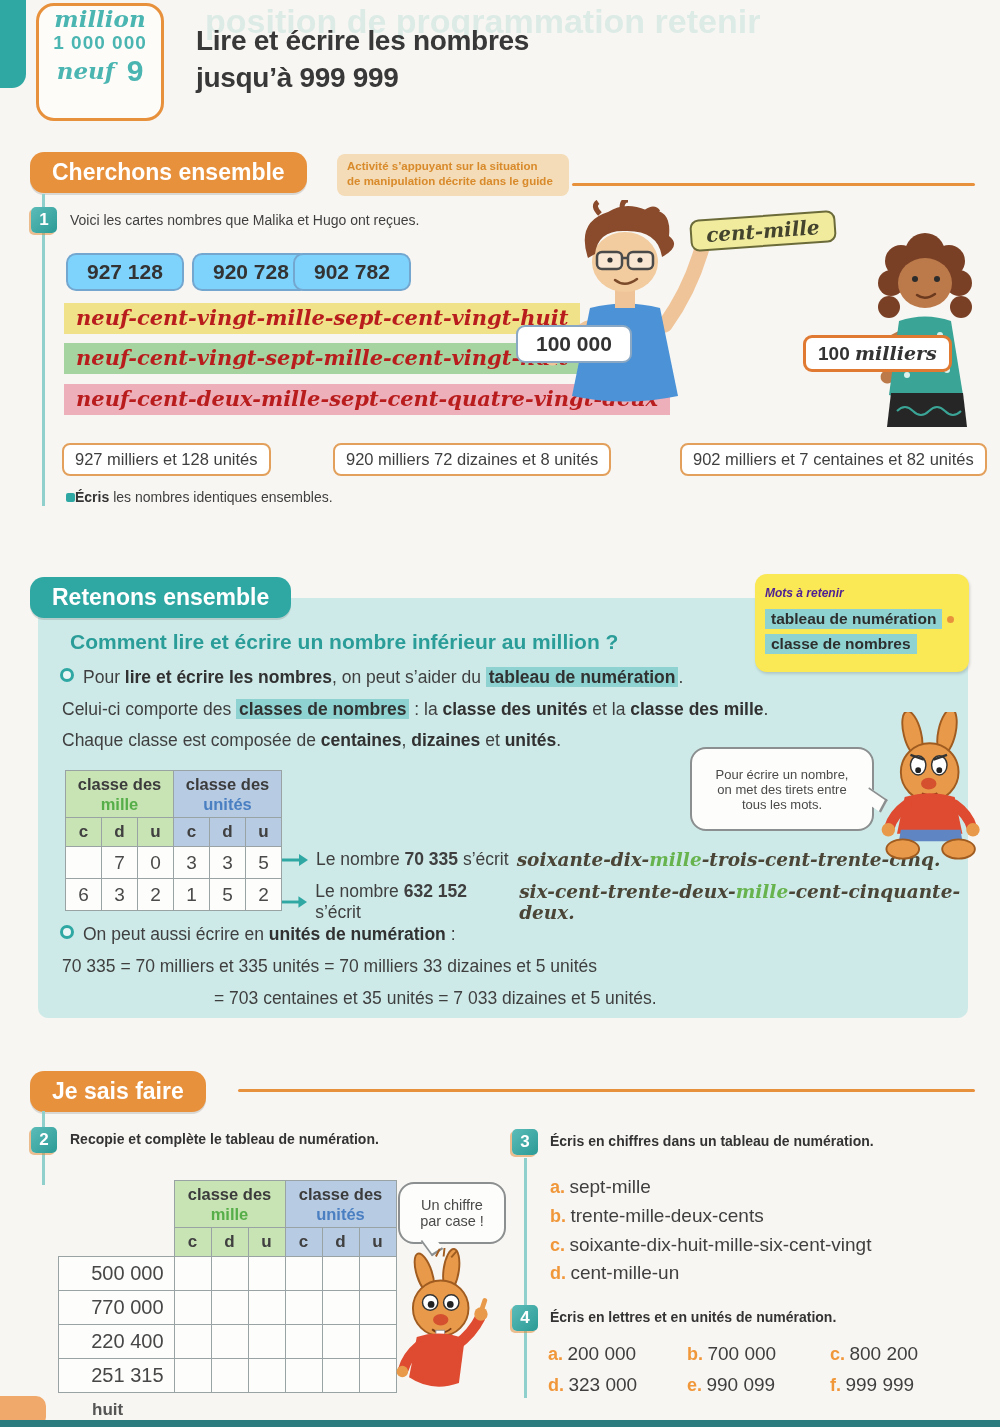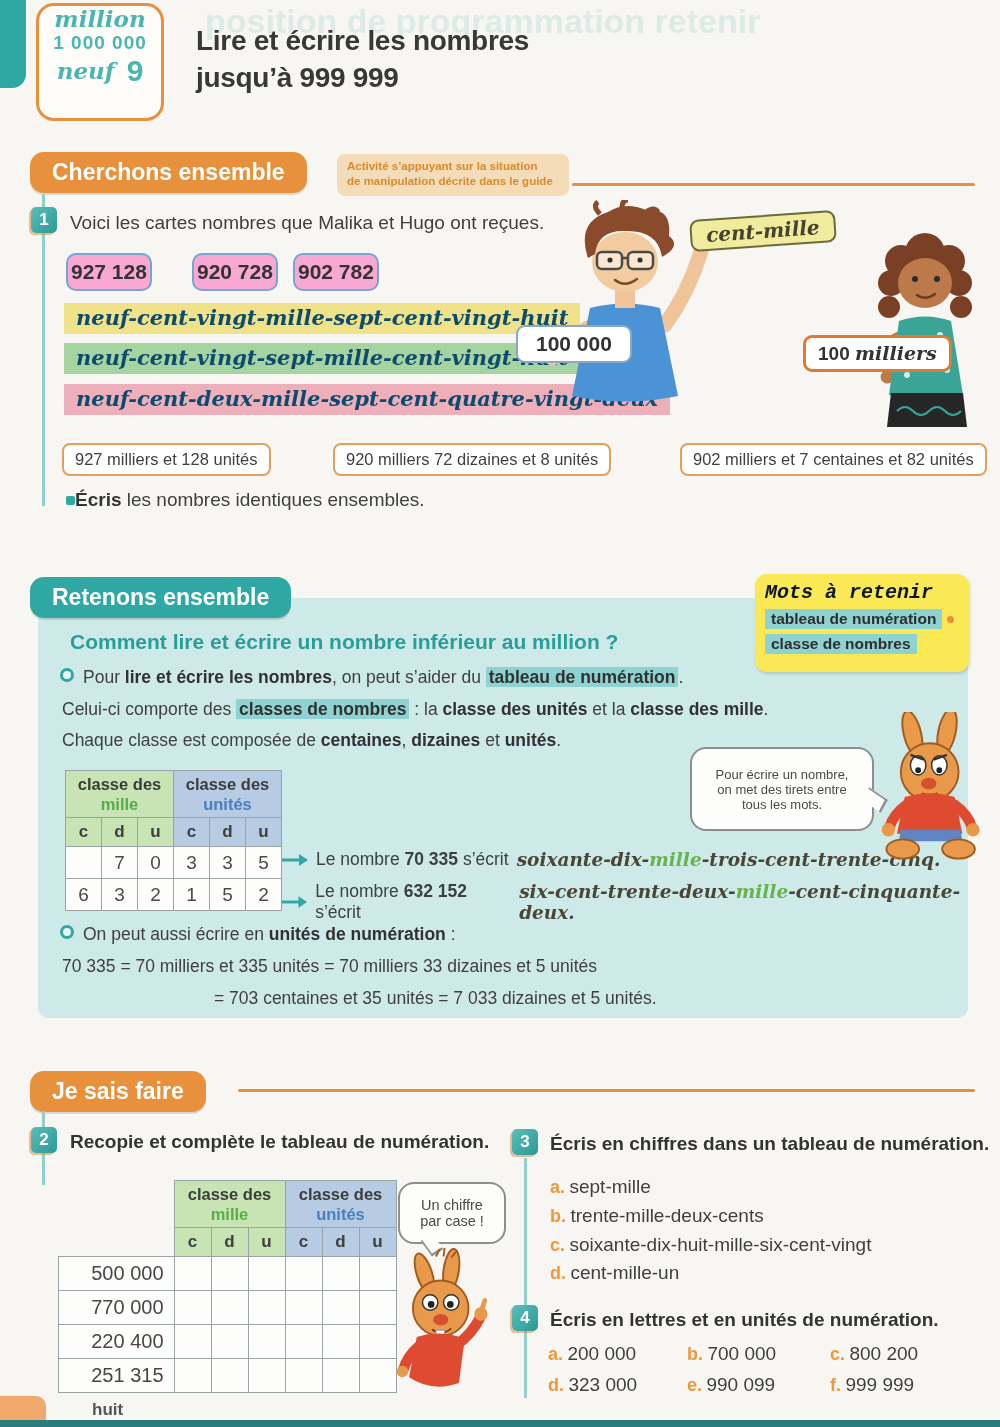--- a/index.html
+++ b/index.html
@@ -25,47 +25,47 @@
   .sec-teal{background:#2fa8a4;}
   .note-box{left:337px;top:154px;width:232px;height:42px;background:#f3dcb7;border-radius:8px;
             color:#d98a2b;font-size:11.5px;font-weight:600;line-height:15px;padding:5px 10px;box-sizing:border-box;}
   .orange-line{height:3px;background:#e8913d;border-radius:2px;}
   .teal-vline{width:3px;background:#8fd0cd;}
 
   
   .ex-marker{width:26px;height:26px;border-radius:5px;background:linear-gradient(135deg,#5cbcb8,#2b9a96);
              color:#fff;font-weight:800;font-size:17px;display:flex;align-items:center;justify-content:center;
              box-shadow:-2px 2px 0 rgba(222,140,60,.55);}
-  .statement{font-size:19px;color:#3f3f3f;white-space:nowrap;}
+  .statement{font-size:14px;color:#3f3f3f;white-space:nowrap;}
   .statement b{color:#343434;}
 
   
-  .num-card{background:#f9a8d4;border:2px solid #74a7d0;border-radius:10px;padding:5px 3px;
+  .num-card{background:#7dd3fc;border:2px solid #74a7d0;border-radius:10px;padding:5px 19px;
             font-size:21px;font-weight:800;color:#333;white-space:nowrap;}
   .hl-line{padding:2px 12px 4px;font-family:"DejaVu Serif",serif;font-style:italic;font-weight:600;
-           font-size:21px;color:#0c4a6e;white-space:nowrap;}
+           font-size:21px;color:#b91c1c;white-space:nowrap;}
   .unit-card{background:#fff;border:2px solid #e2a05c;border-radius:8px;padding:5px 11px;
              font-size:16.5px;color:#3f3f3f;white-space:nowrap;}
   .task-bullet{width:9px;height:9px;background:#2fa8a4;border-radius:2px;}
 
   
   .card-yellow{background:#f1eb9e;border:2px solid #6b6b3a;border-radius:9px;padding:2px 14px;
                font-family:"DejaVu Serif",serif;font-style:italic;font-weight:700;font-size:20px;color:#44442e;
                transform:rotate(-4deg);white-space:nowrap;}
   .card-blue{background:#fff;border:2.5px solid #8aa8c4;border-radius:9px;padding:5px 18px;
              font-size:21px;font-weight:800;color:#333;white-space:nowrap;}
   .card-orangeb{background:#fff;border:3px solid #e07a33;border-radius:9px;padding:4px 12px;
              font-size:19px;font-weight:800;color:#333;white-space:nowrap;}
   .card-orangeb .hw{font-family:"DejaVu Serif",serif;font-style:italic;font-weight:700;}
 
   
   .retenons-panel{left:38px;top:598px;width:930px;height:420px;background:#cdeae8;border-radius:10px;}
   .mots-box{left:755px;top:574px;width:214px;height:98px;background:#fae854;border-radius:12px;
             padding:8px 10px;box-sizing:border-box;box-shadow:1px 2px 3px rgba(0,0,0,.15);}
-  .mots-title{color:#0f172a;font-weight:800;font-style:italic;font-size:20px;line-height:22px;font-family:Liberation Mono, monospace;}
+  .mots-title{color:#4c1d95;font-weight:800;font-style:italic;font-size:12px;line-height:22px;}
   .mots-term{display:inline-block;background:#8ed3d1;color:#2e2e2e;font-weight:700;font-size:15.5px;
              padding:1px 6px;margin-top:5px;white-space:nowrap;}
   .mots-dot{display:inline-block;width:7px;height:7px;border-radius:50%;background:#e8913d;margin-left:5px;vertical-align:middle;}
   .r-heading{font-size:21px;font-weight:800;color:#2b9d99;white-space:nowrap;}
   .r-line{font-size:17.5px;color:#3f3f3f;white-space:nowrap;}
   .r-line b{color:#313131;}
   .hl-teal{background:#8ed3d1;padding:0 3px;}
   .ring-bullet{display:inline-block;width:8px;height:8px;border:3px solid #2fa8a4;border-radius:50%;
                margin-right:9px;vertical-align:1px;background:#eaf6f5;}
 

